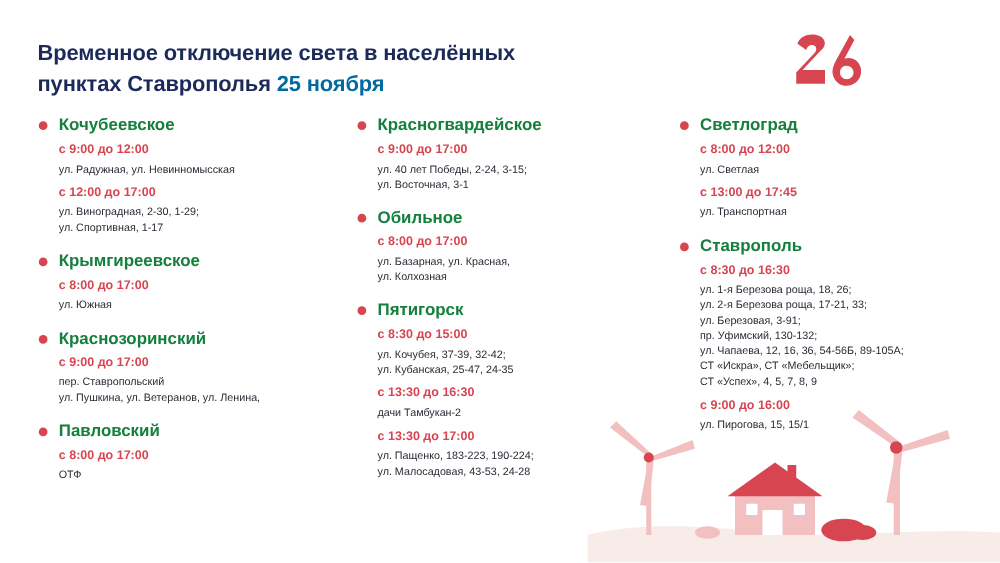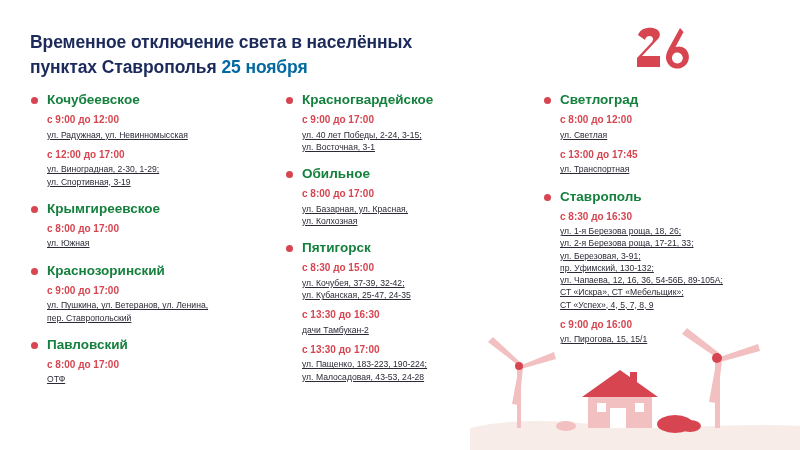--- a/index.html
+++ b/index.html
@@ -90,21 +90,20 @@
     font-weight: bold;
     color: #d64550;
     line-height: 1.35;
     margin-bottom: 2px;
   }
   .slot-streets {
     font-size: 8.6px;
     color: #2b2b37;
     line-height: 1.42;
     margin-bottom: 7px;
-    text-decoration: underline;
   }
   .slot-streets div { white-space: nowrap; }
 
   
   .illustration {
     position: absolute;
     right: 0;
     bottom: 0;
     width: 330px;
     height: 150px;
@@ -137,42 +136,42 @@
       <div class="slot">
         <div class="slot-time">с 9:00 до 12:00</div>
         <div class="slot-streets">
           <div>ул. Радужная, ул. Невинномысская</div>
         </div>
       </div>
       <div class="slot">
         <div class="slot-time">с 12:00 до 17:00</div>
         <div class="slot-streets">
           <div>ул. Виноградная, 2-30, 1-29;</div>
-          <div>ул. Спортивная, 3-19</div>
+          <div>ул. Спортивная, 1-17</div>
         </div>
       </div>
     </div>
 
     <div class="loc">
       <div class="loc-name">Крымгиреевское</div>
       <div class="slot">
         <div class="slot-time">с 8:00 до 17:00</div>
         <div class="slot-streets">
           <div>ул. Южная</div>
         </div>
       </div>
     </div>
 
     <div class="loc">
       <div class="loc-name">Краснозоринский</div>
       <div class="slot">
         <div class="slot-time">с 9:00 до 17:00</div>
         <div class="slot-streets">
+          <div>пер. Ставропольский</div>
           <div>ул. Пушкина, ул. Ветеранов, ул. Ленина,</div>
-          <div>пер. Ставропольский</div>
         </div>
       </div>
     </div>
 
     <div class="loc">
       <div class="loc-name">Павловский</div>
       <div class="slot">
         <div class="slot-time">с 8:00 до 17:00</div>
         <div class="slot-streets">
           <div>ОТФ</div>

